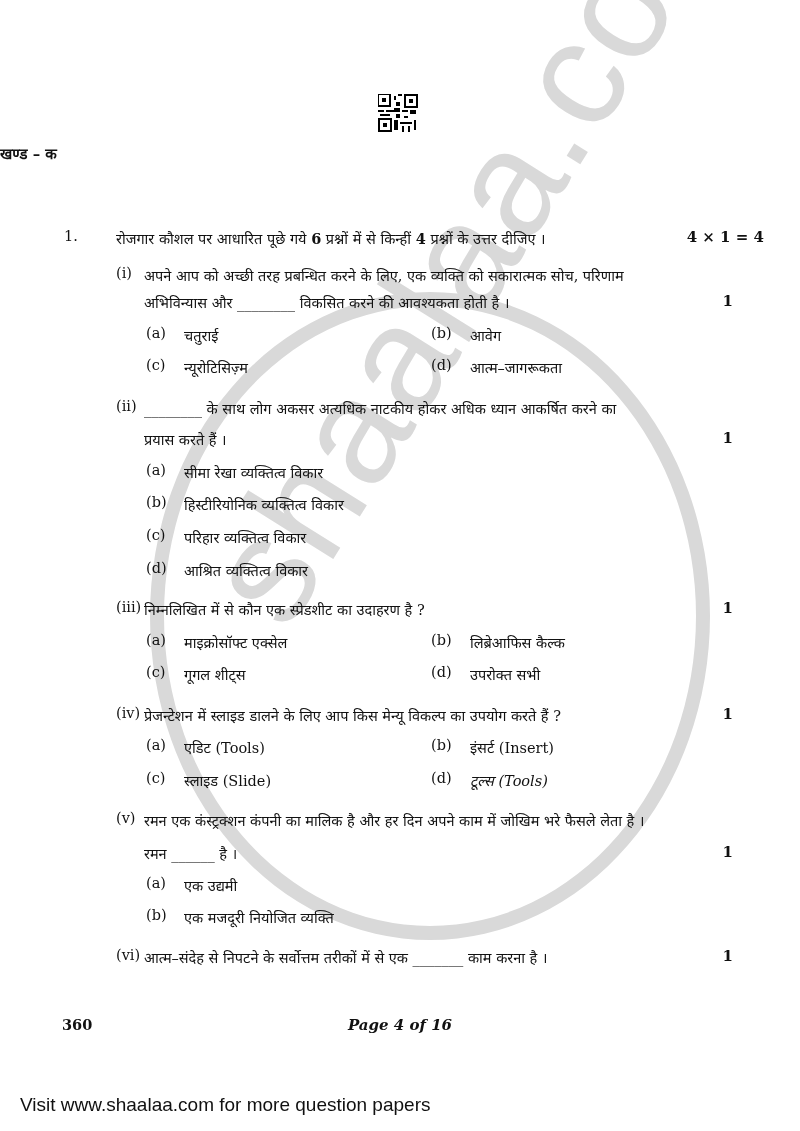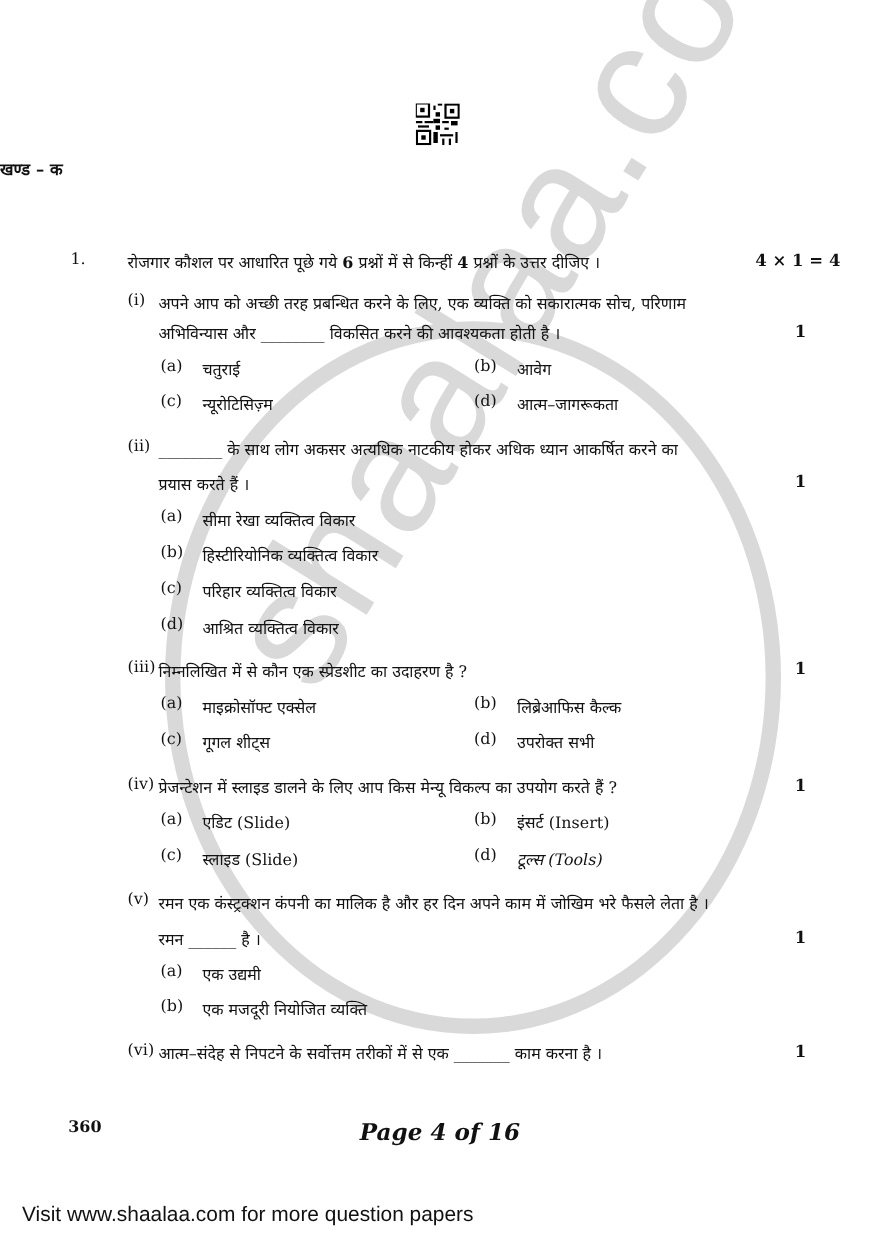--- a/index.html
+++ b/index.html
@@ -32,21 +32,21 @@
   .row { position: absolute; font-size: 14.5px; white-space: nowrap; }
   .qnum { position: absolute; left: 64px; }
   .subnum { position: absolute; left: 104px; margin-left: 12px; }
   .txt { position: absolute; left: 144px; }
   .marks { position: absolute; right: 67px; font-weight: bold; text-align: center; font-size: 15px; }
   .opt-label { position: absolute; }
   .opt-text { position: absolute; }
   .bold { font-weight: bold; }
 
   .footer-left { position: absolute; left: 62px; top: 1016px; font-weight: bold; font-size: 14.5px; }
-  .footer-center { position: absolute; left: 0; width: 800px; text-align: center; top: 1016px; font-weight: bold; font-style: italic; font-size: 21px; }
+  .footer-center { position: absolute; left: 0; width: 800px; text-align: center; top: 1016px; font-weight: bold; font-style: italic; font-size: 15px; }
   .visit {
     position: absolute; left: 20px; top: 1094px;
     font-family: "Liberation Sans", sans-serif; font-size: 19px; color: #111111;
   }
 </style>
 </head>
 <body>
 
 <div class="watermark"></div>
 <div class="watermark-text">shaalaa.com</div>
@@ -150,21 +150,21 @@
     <span class="opt-text" style="left:470px;">उपरोक्त सभी</span>
   </div>
 
   <div class="row" style="top:705px; left:0; width:800px;">
     <span class="subnum">(iv)</span>
     <span class="txt">प्रेजन्टेशन में स्लाइड डालने के लिए आप किस मेन्यू विकल्प का उपयोग करते हैं ?</span>
     <span class="marks">1</span>
   </div>
   <div class="row" style="top:737px; left:0; width:800px;">
     <span class="opt-label" style="left:146px;">(a)</span>
-    <span class="opt-text" style="left:184px;">एडिट (Slide)</span>
+    <span class="opt-text" style="left:184px;">एडिट (Tools)</span>
     <span class="opt-label" style="left:431px;">(b)</span>
     <span class="opt-text" style="left:470px;">इंसर्ट (Insert)</span>
   </div>
   <div class="row" style="top:770px; left:0; width:800px;">
     <span class="opt-label" style="left:146px;">(c)</span>
     <span class="opt-text" style="left:184px;">स्लाइड (Slide)</span>
     <span class="opt-label" style="left:431px;">(d)</span>
     <span class="opt-text" style="left:470px;font-style:italic;">टूल्स (Tools)</span>
   </div>
 

